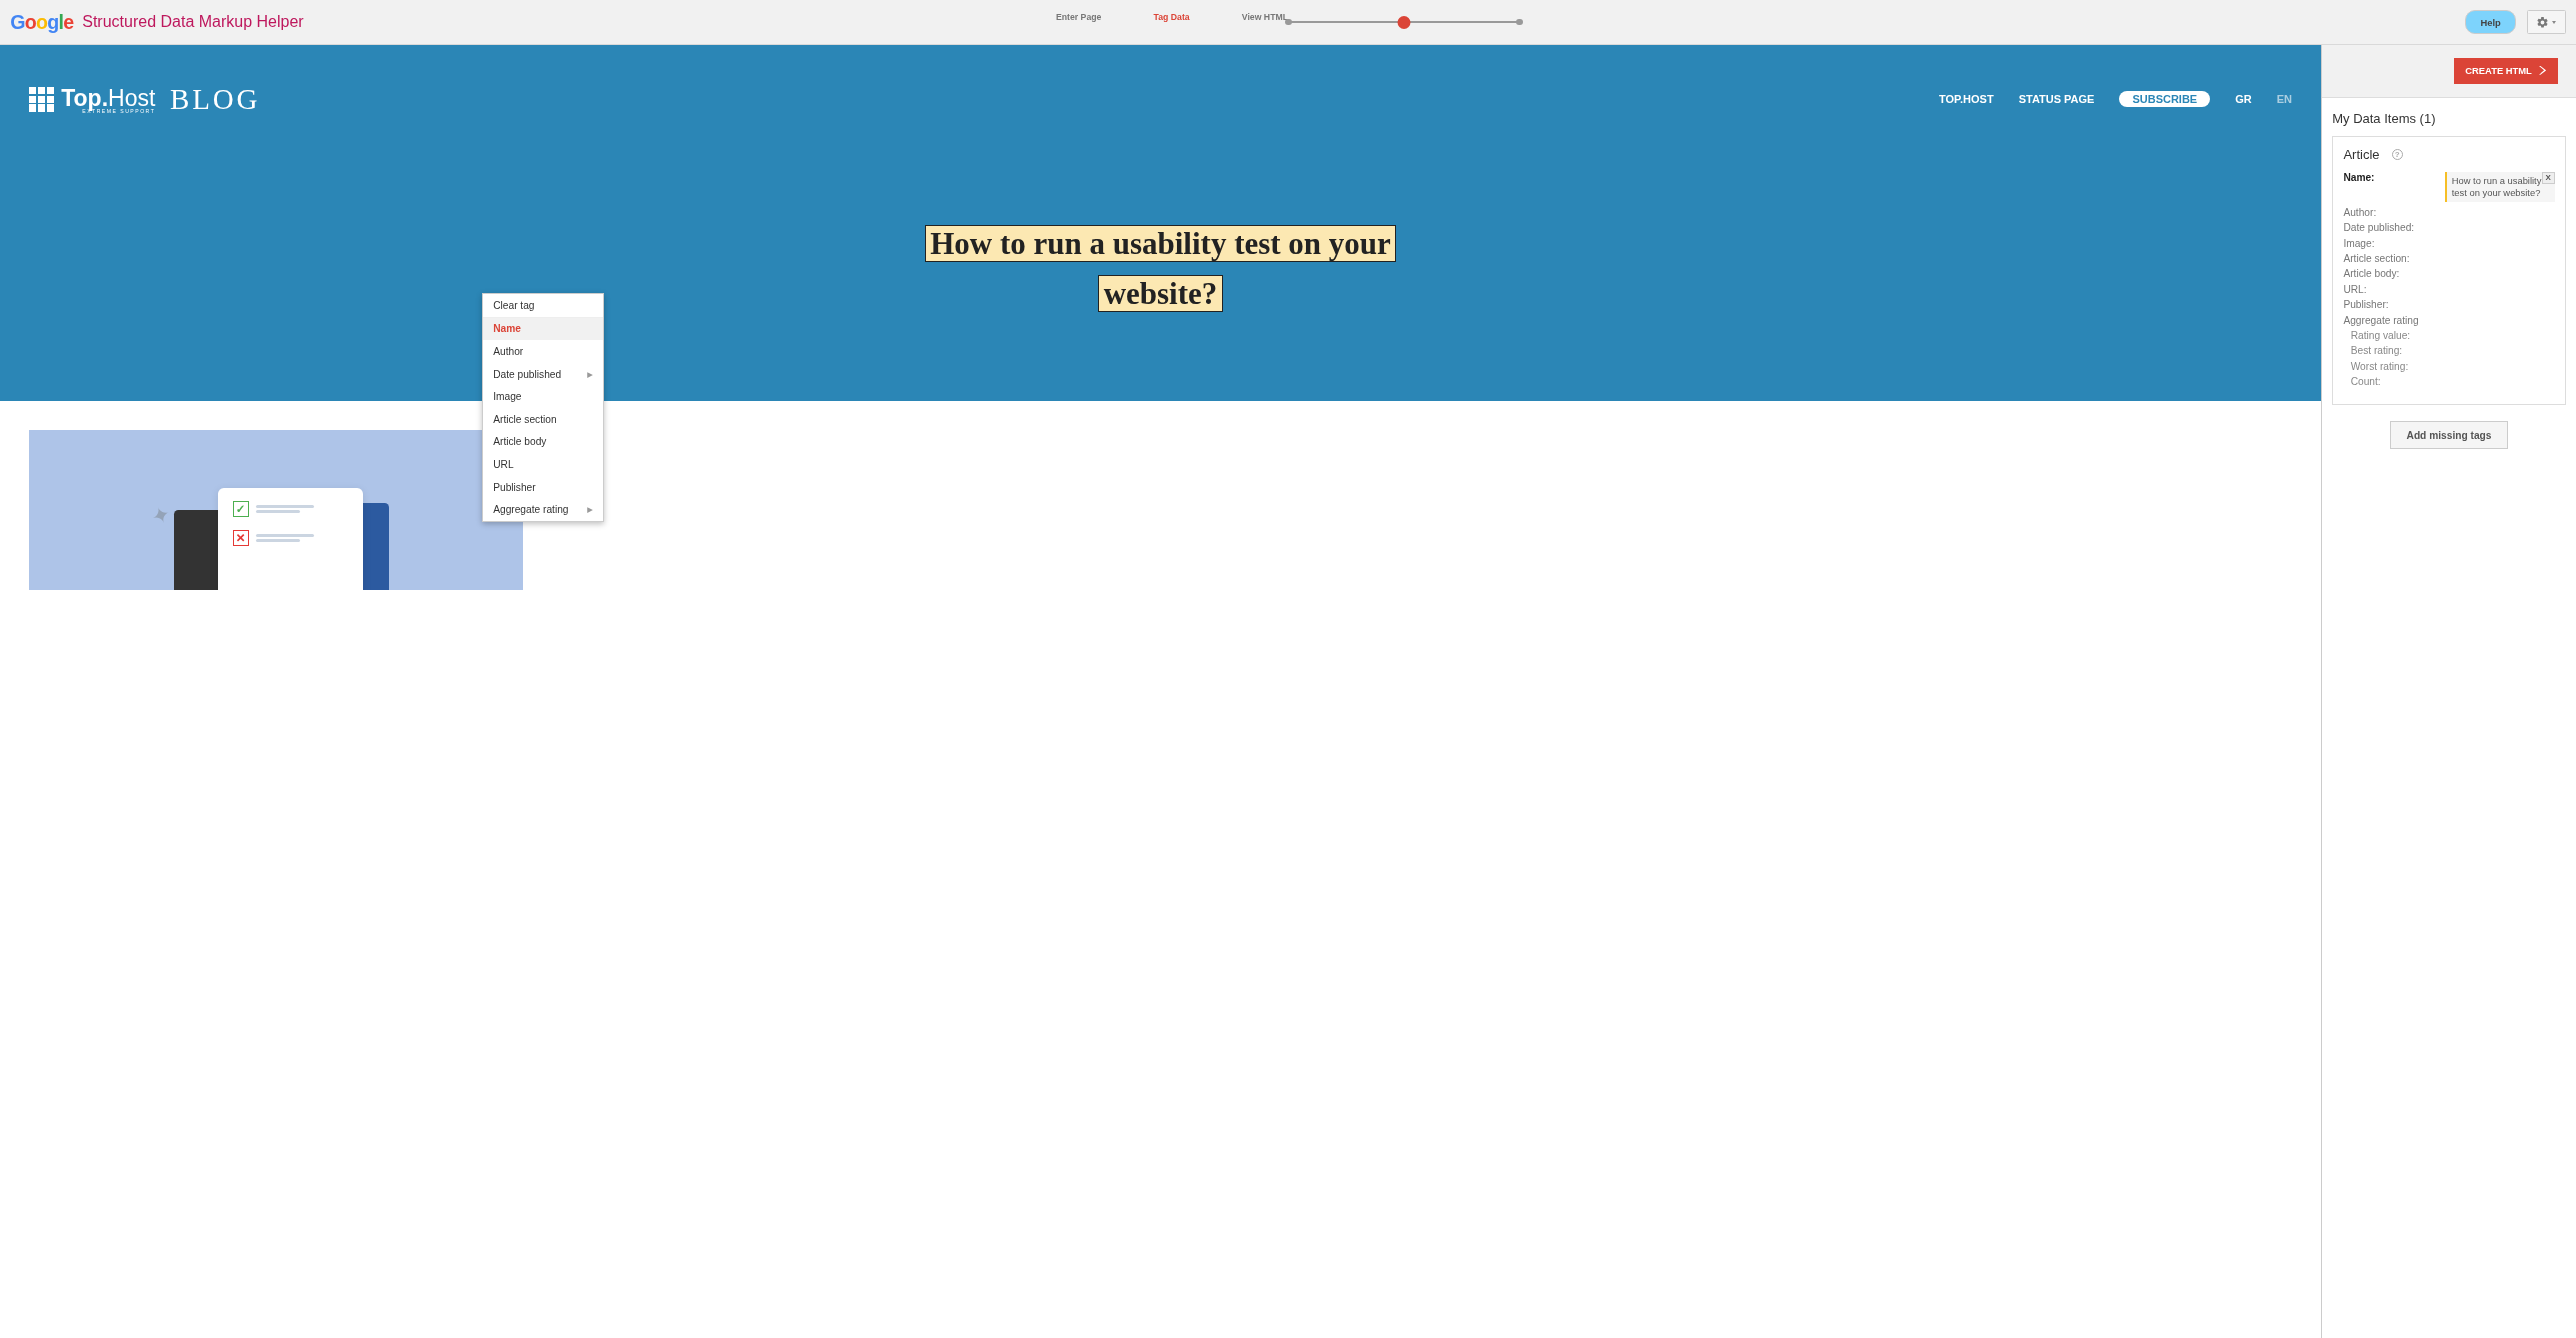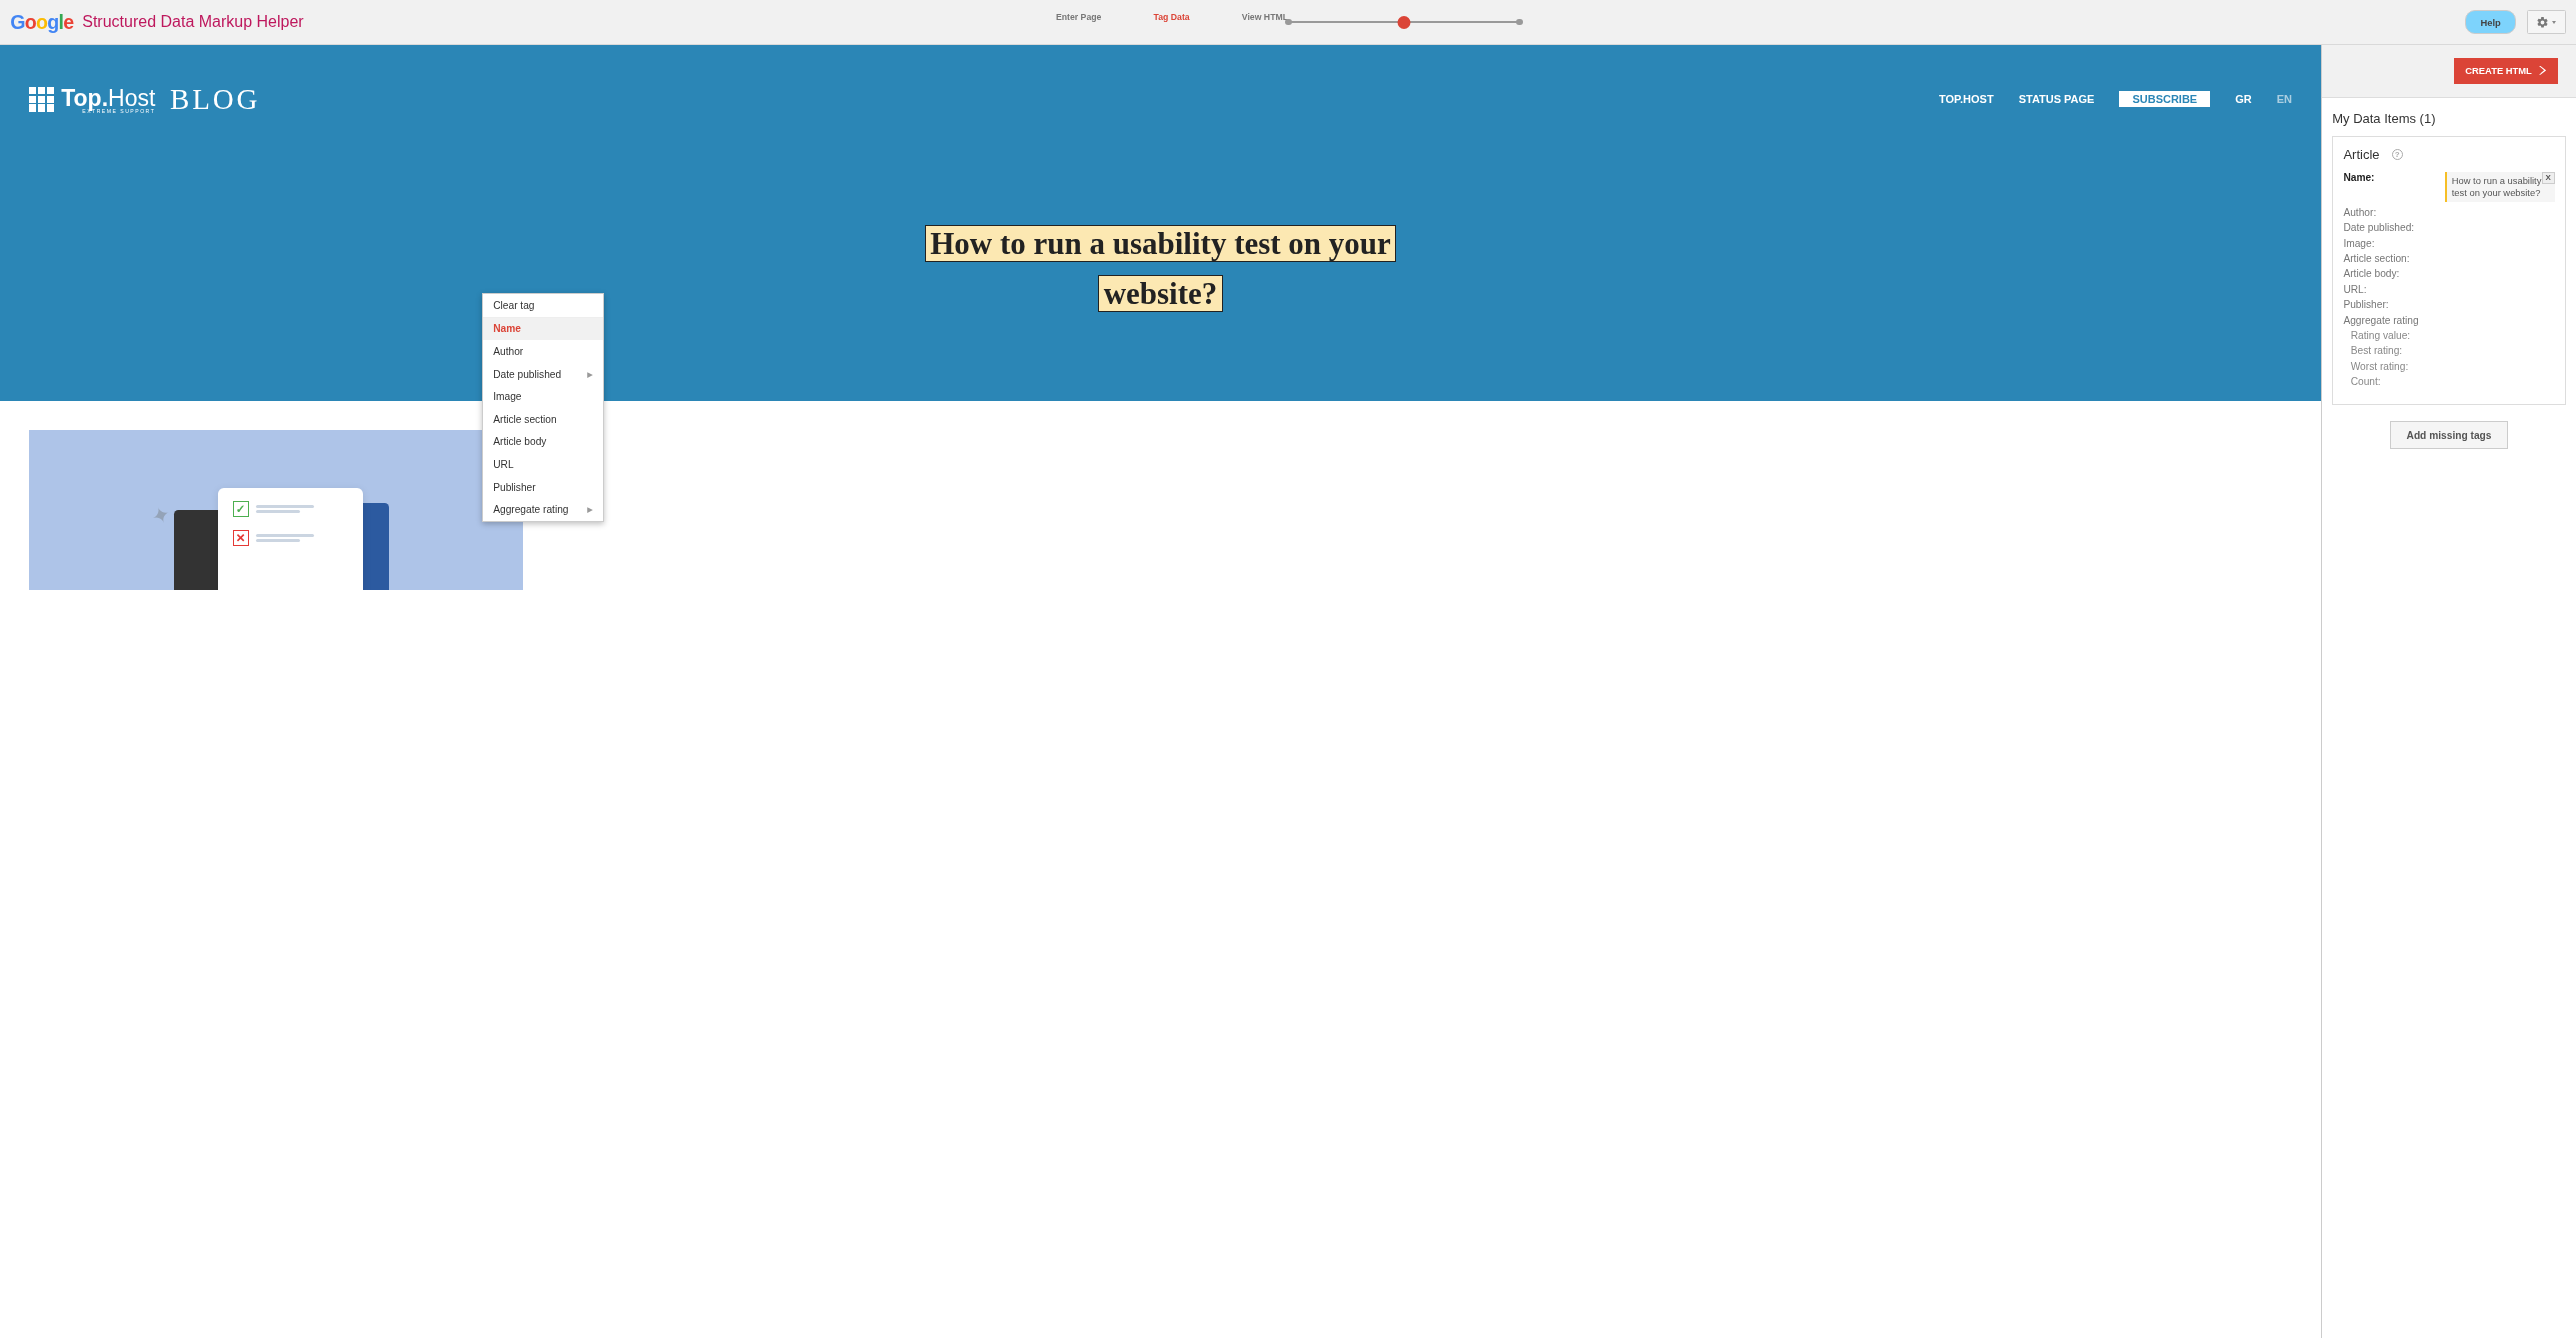--- a/index.html
+++ b/index.html
@@ -65,21 +65,21 @@
 .grid-icon { display: grid; grid-template-columns: repeat(3,7.3px); grid-template-rows: repeat(3,7.3px); gap: 1.5px; }
 .grid-icon span { background: #fff; }
 .logo-text { display:flex; flex-direction:column; }
 .brand-line { font-size: 23px; font-weight: 800; letter-spacing: 0; }
 .brand-line .light { font-weight: 300; }
 .brand-sub { font-size: 5.1px; letter-spacing: 1.5px; text-align: right; margin-top: -4.4px; }
 .blog-word { font-size: 29px; font-weight: 300; letter-spacing: 2.9px; margin-left: 7.3px; font-family: Georgia, serif; }
 
 .nav { margin-left: auto; display: flex; gap: 25px; align-items: center; }
 .nav-item { font-size: 11px; font-weight: 700; cursor: pointer; }
-.nav-item.pill { background: #fff; color: #2b86b6; padding: 2px 13px; border-radius: 0; }
+.nav-item.pill { background: #fff; color: #2b86b6; padding: 2px 13px; border-radius: 12px; }
 .nav-item.faded { opacity: 0.6; }
 
 .headline-zone { text-align: center; padding-top: 80px; }
 .headline-hl {
   display: inline; background: #fce8b2; color: #222; border: 1.5px solid #222;
   font-family: Georgia, 'Times New Roman', serif; font-weight: 700;
   font-size: 31px; padding: 0 4.4px; line-height: 1.6; box-decoration-break: clone; -webkit-box-decoration-break: clone;
 }
 .headline-wrap { max-width: 552px; margin: 0 auto; }
 

